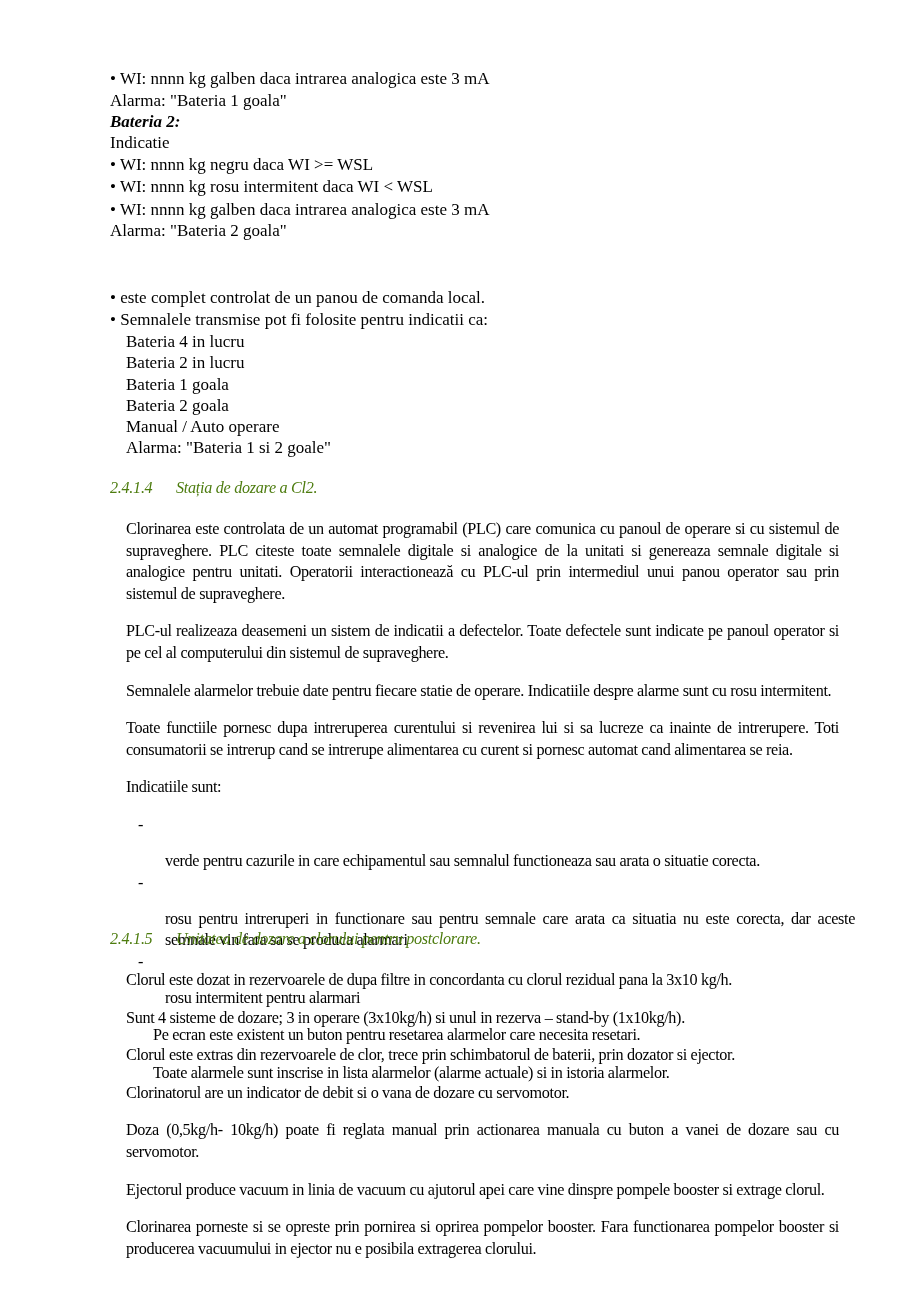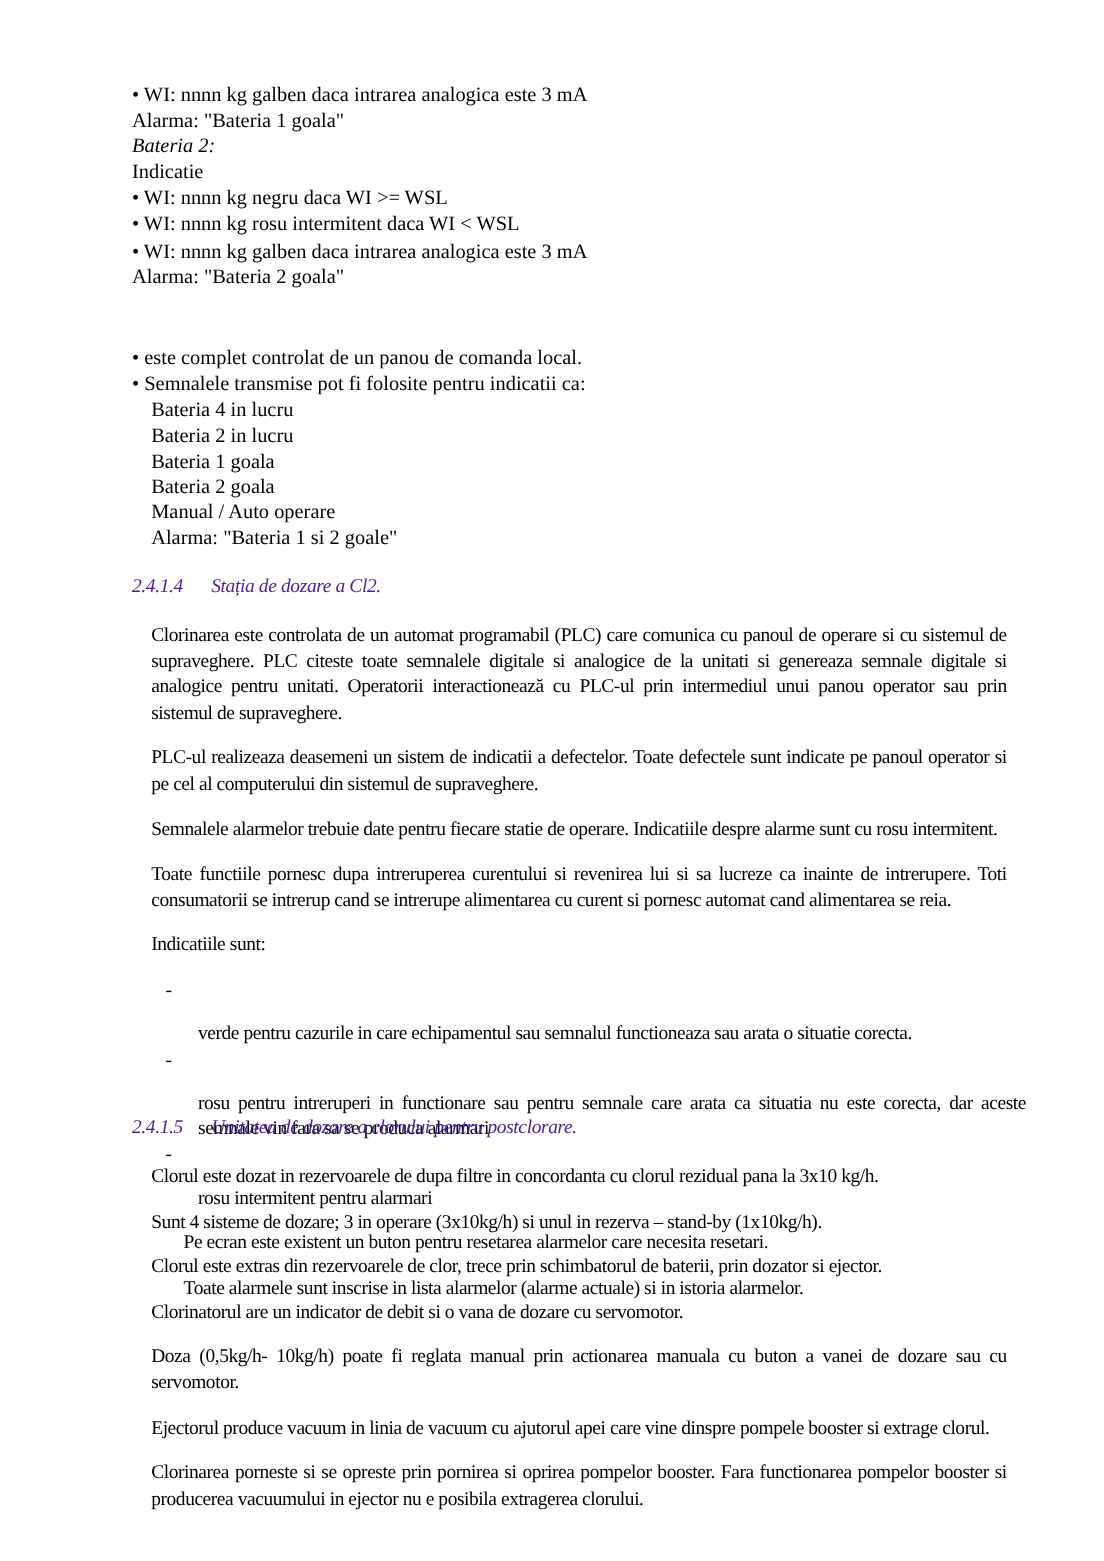--- a/index.html
+++ b/index.html
@@ -7,33 +7,33 @@
       width: 920px; height: 1301px; position: relative; overflow: hidden;
       font-family: "Liberation Serif", "DejaVu Serif", serif;
       color: #000;
     }
     .page { position: absolute; left: 0; top: 0; width: 868px; height: 1301px; }
     .ln {
       position: absolute; left: 110px; white-space: nowrap;
       font-size: 17px; line-height: 21px;
     }
     .ind { left: 126px; }
-    .it { font-style: italic; }
+    .it { font-style: italic; font-weight: bold; }
     .bi { font-weight: bold; font-style: italic; }
     .just {
       position: absolute; left: 110px; width: 745px;
       font-size: 16.2px; line-height: 21.6px;
       text-align: justify; text-align-last: left;
       letter-spacing: -0.35px;
     }
     .just p { margin: 16px; }
     .heading {
       position: absolute; left: 110px; font-style: italic;
       font-size: 16.2px; line-height: 21px; white-space: nowrap;
-      letter-spacing: -0.3px; color: #4c1d95;
+      letter-spacing: -0.3px; color: #4d7c0f;
     }
     .heading .num { display: inline-block; width: 66px; }
     .dash-item { display: flex; margin: 0; }
     .dash-item .d { width: 55px; padding-left: 28px; box-sizing: border-box; flex: none; }
     .dash-item .t { flex: 1; text-align: justify; text-align-last: left; margin-top: 36px; }
     .plain-indent { padding-left: 27px; }
   </style>
 </head>
 <body>
 

